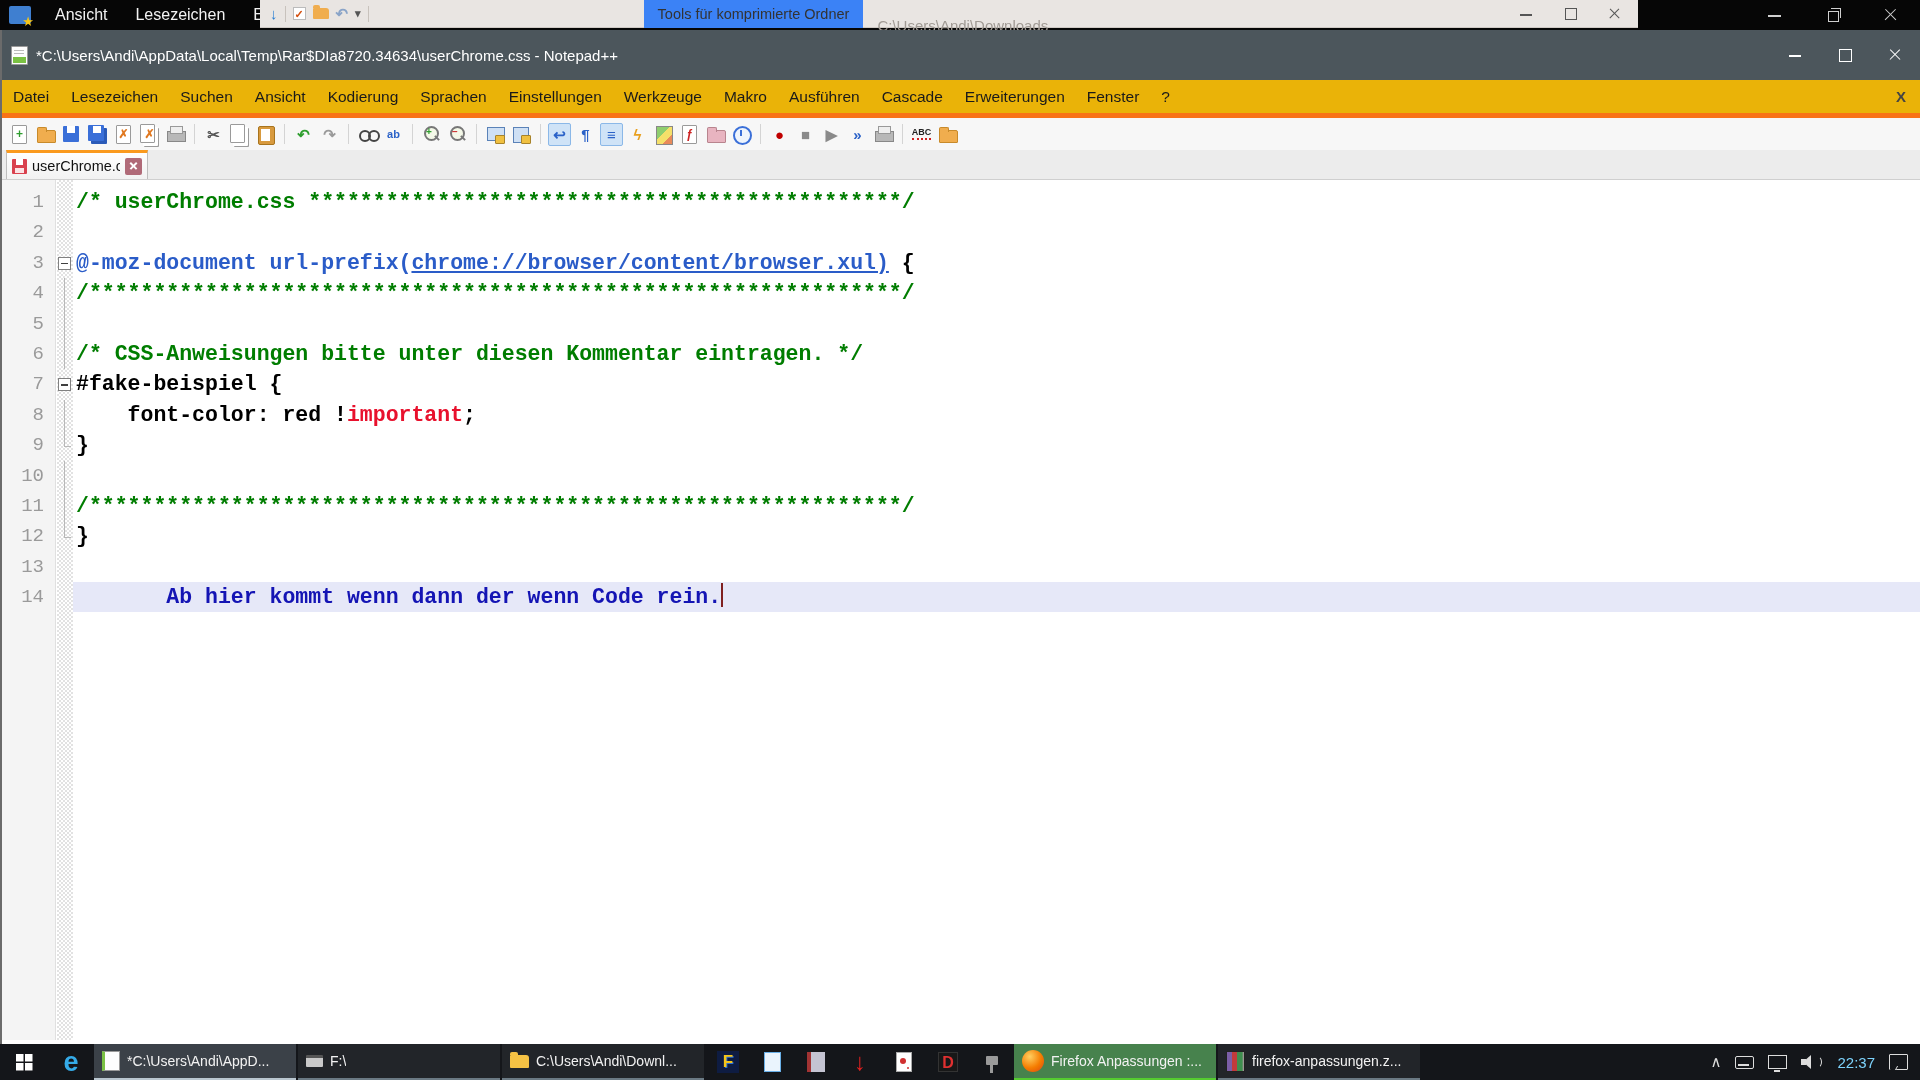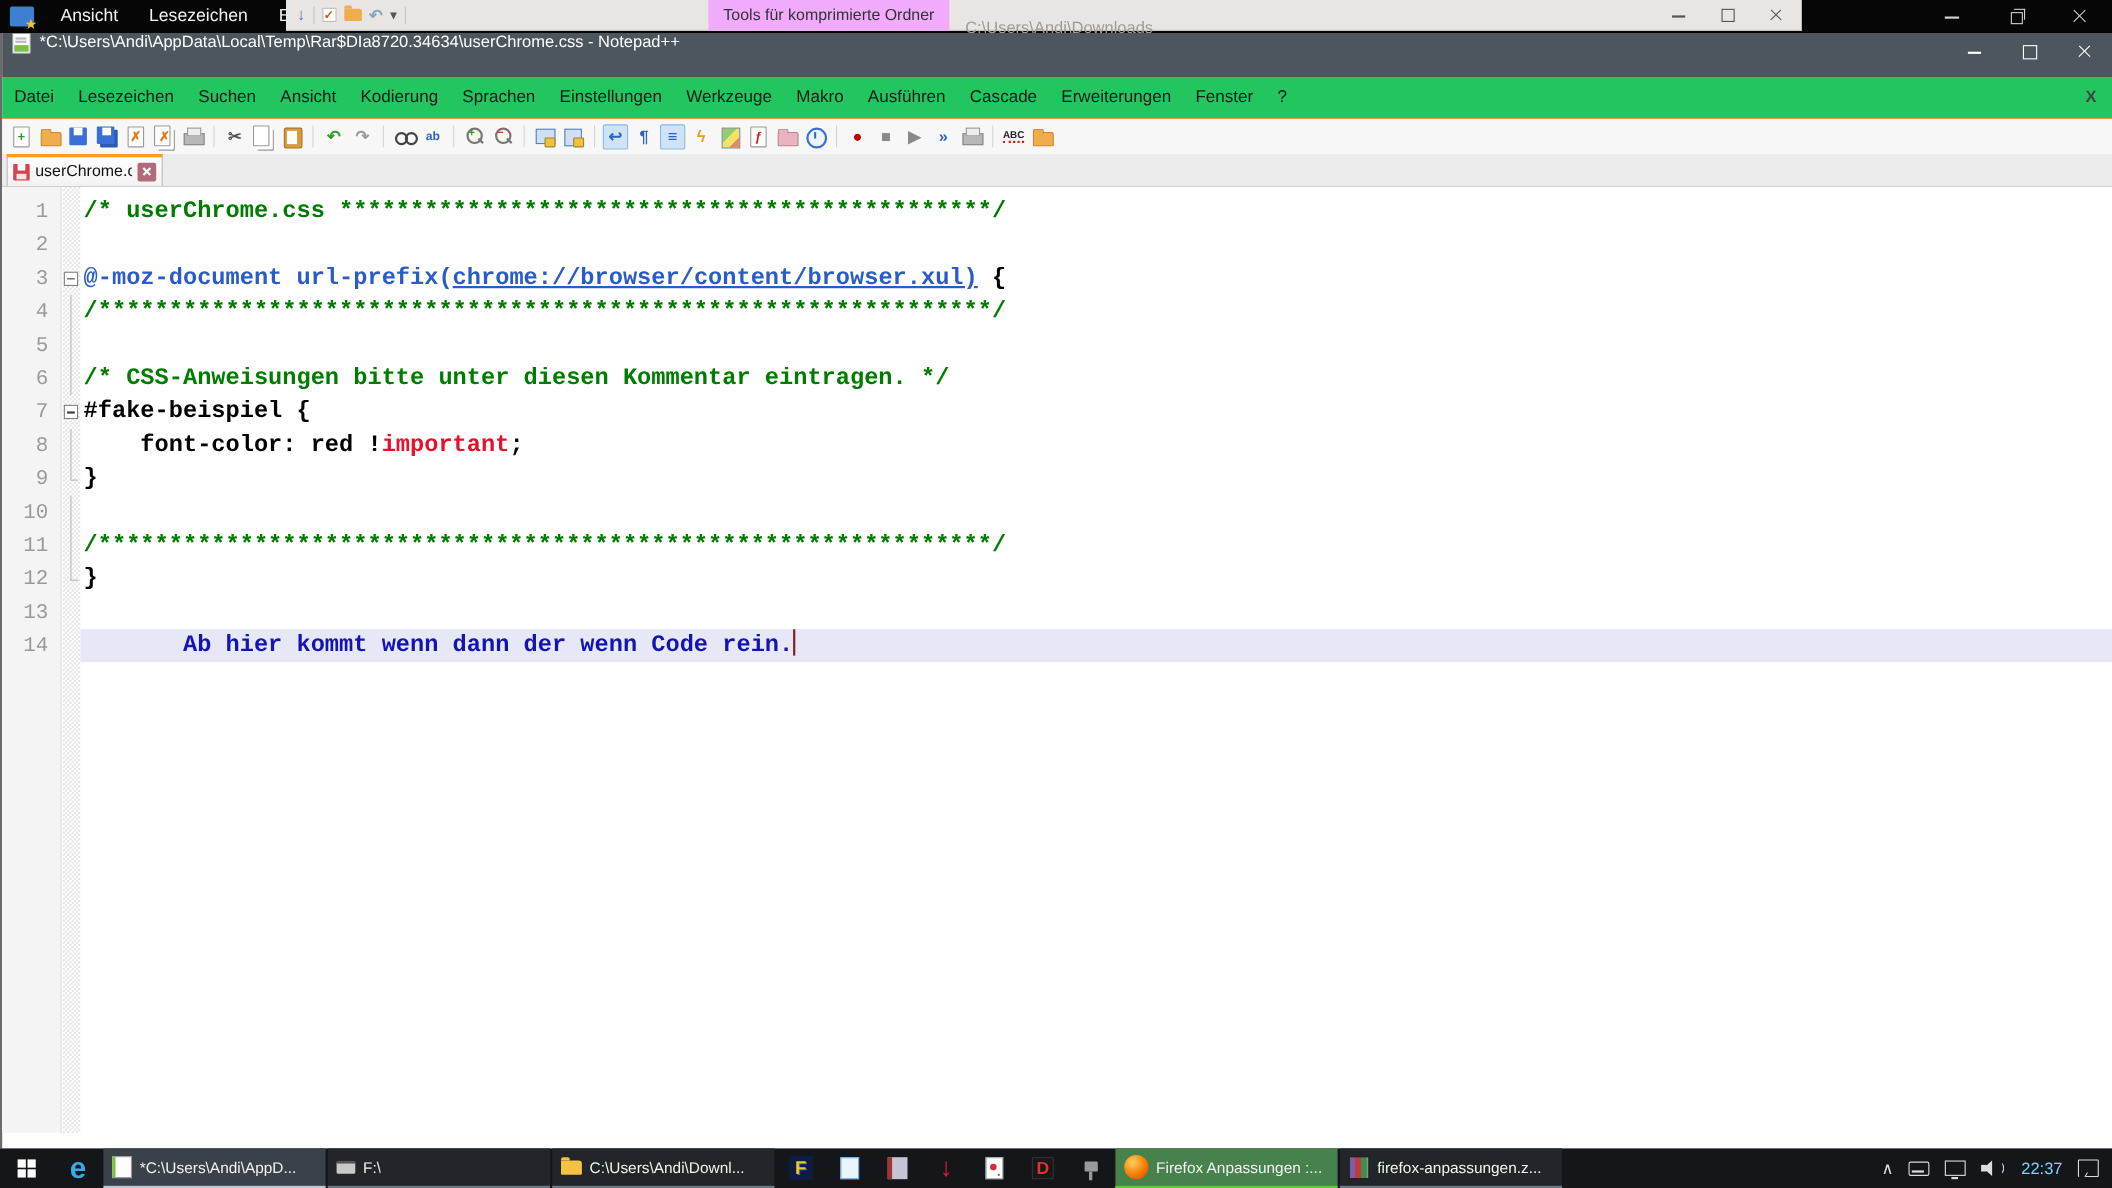--- a/index.html
+++ b/index.html
@@ -20,42 +20,42 @@
 .xbar { position:absolute; width:15px; height:1.4px; left:21px; top:14px; }
 .fwc-close .xbar { background:#cfcfcf; }
 .x1 { transform:rotate(45deg); } .x2 { transform:rotate(-45deg); }
 .explorer { position:absolute; left:260px; top:0; width:1378px; height:28px; background:#e9e5e2; border-bottom:1px solid #cfc9c4; display:flex; align-items:center; }
 .qat { display:flex; align-items:center; margin-left:10px; gap:7px; }
 .qat .sep { width:1px; height:16px; background:#c8c2bc; }
 .qat-g { font-size:15px; font-weight:bold; }
 .qat-folder { width:16px; height:11px; background:#f0ad4e; border-radius:1px 3px 1px 1px; position:relative; }
 .qat-folder::before { content:""; position:absolute; left:0; top:-3px; width:7px; height:3px; background:#f0ad4e; border-radius:2px 2px 0 0; }
 .qat-check { width:13px; height:13px; background:#fff; border:1px solid #bbb; color:#d4500f; font-size:11px; font-weight:bold; line-height:12px; text-align:center; }
-.ribbon-tab { margin-left:275px; height:28px; display:flex; align-items:center; padding:0 14px; background:#f0abfc; font-size:14.5px; color:#333; white-space:nowrap; }
+.ribbon-tab { margin-left:275px; height:28px; display:flex; align-items:center; padding:0 14px; background:#3b82f6; font-size:14.5px; color:#333; white-space:nowrap; }
 .exp-title { margin-left:14px; font-size:15px; color:#a09a94; white-space:nowrap;margin-top:23px; }
 .exp-controls { position:absolute; right:2px; top:0; height:27px; display:flex; }
 .ewc { width:44px; height:27px; position:relative; }
 .ewc-min::before { content:""; position:absolute; left:16px; top:14px; width:12px; height:1.5px; background:#555; }
 .ewc-max::before { content:""; position:absolute; left:17px; top:8px; width:10px; height:10px; border:1.3px solid #555; }
 .ewc-close .xbar { background:#555; width:13px; left:16px; top:13px; }
 
 
 .npp { position:absolute; left:0; top:30px; width:1920px; height:1014px; background:#fff; border-left:2px solid #6b6b6b; }
-.titlebar { height:40px; background:#4c565c; display:flex; align-items:flex-start; color:#fff; }
+.titlebar { height:50px; background:#4c565c; display:flex; align-items:center; color:#fff; }
 .npp-doc-icon { width:17px; height:19px; background:#fdfdfd; border:1px solid #999; border-radius:1px; margin:0 8px 0 9px; position:relative; }
 .npp-doc-icon::before { content:""; position:absolute; left:1px; bottom:1px; width:13px; height:6px; background:#7ac143; }
 .npp-doc-icon::after { content:""; position:absolute; left:2px; top:3px; width:10px; height:1.5px; background:#bbb; box-shadow:0 3px 0 #bbb; }
 .title-text { font-size:15px; white-space:nowrap; }
 .np-controls { margin-left:auto; display:flex; height:34px; }
 .wc { width:50px; height:34px; position:relative; }
 .wc-min::before { content:""; position:absolute; left:19px; top:17px; width:12px; height:1.5px; background:#fff; }
 .wc-max::before { content:""; position:absolute; left:19px; top:11px; width:11px; height:11px; border:1.4px solid #fff; }
 .wc-close .xbar { background:#fff; left:18px; top:16px; width:14px; }
 
-.menubar { height:38px; background:#22c55e; display:flex; align-items:center; border-bottom:1px solid #f97316; }
+.menubar { height:38px; background:#eab308; display:flex; align-items:center; border-bottom:5px solid #f97316; }
 .menu-item { padding:0 11px; font-size:15.5px; color:#1a1a1a; white-space:nowrap; }
 .menubar-x { margin-left:auto; padding-right:14px; font-size:15px; font-weight:bold; color:#444; }
 
 
 .toolbar { height:32px; background:#f7f7f7; display:flex; align-items:center; padding-left:6px; gap:3px; }
 .tsep { width:1px; height:20px; background:#d4d4d4; margin:0 4px; }
 .tbtn { width:23px; height:23px; position:relative; display:flex; align-items:center; justify-content:center; border-radius:2px; }
 .tbtn.pressed { background:#cfe3f7; border:1px solid #8bb8e8; }
 .tbtn .glyph { font-size:15px; font-weight:bold; line-height:1; z-index:2; }
 .tbtn.sm .glyph { font-size:11px; }

